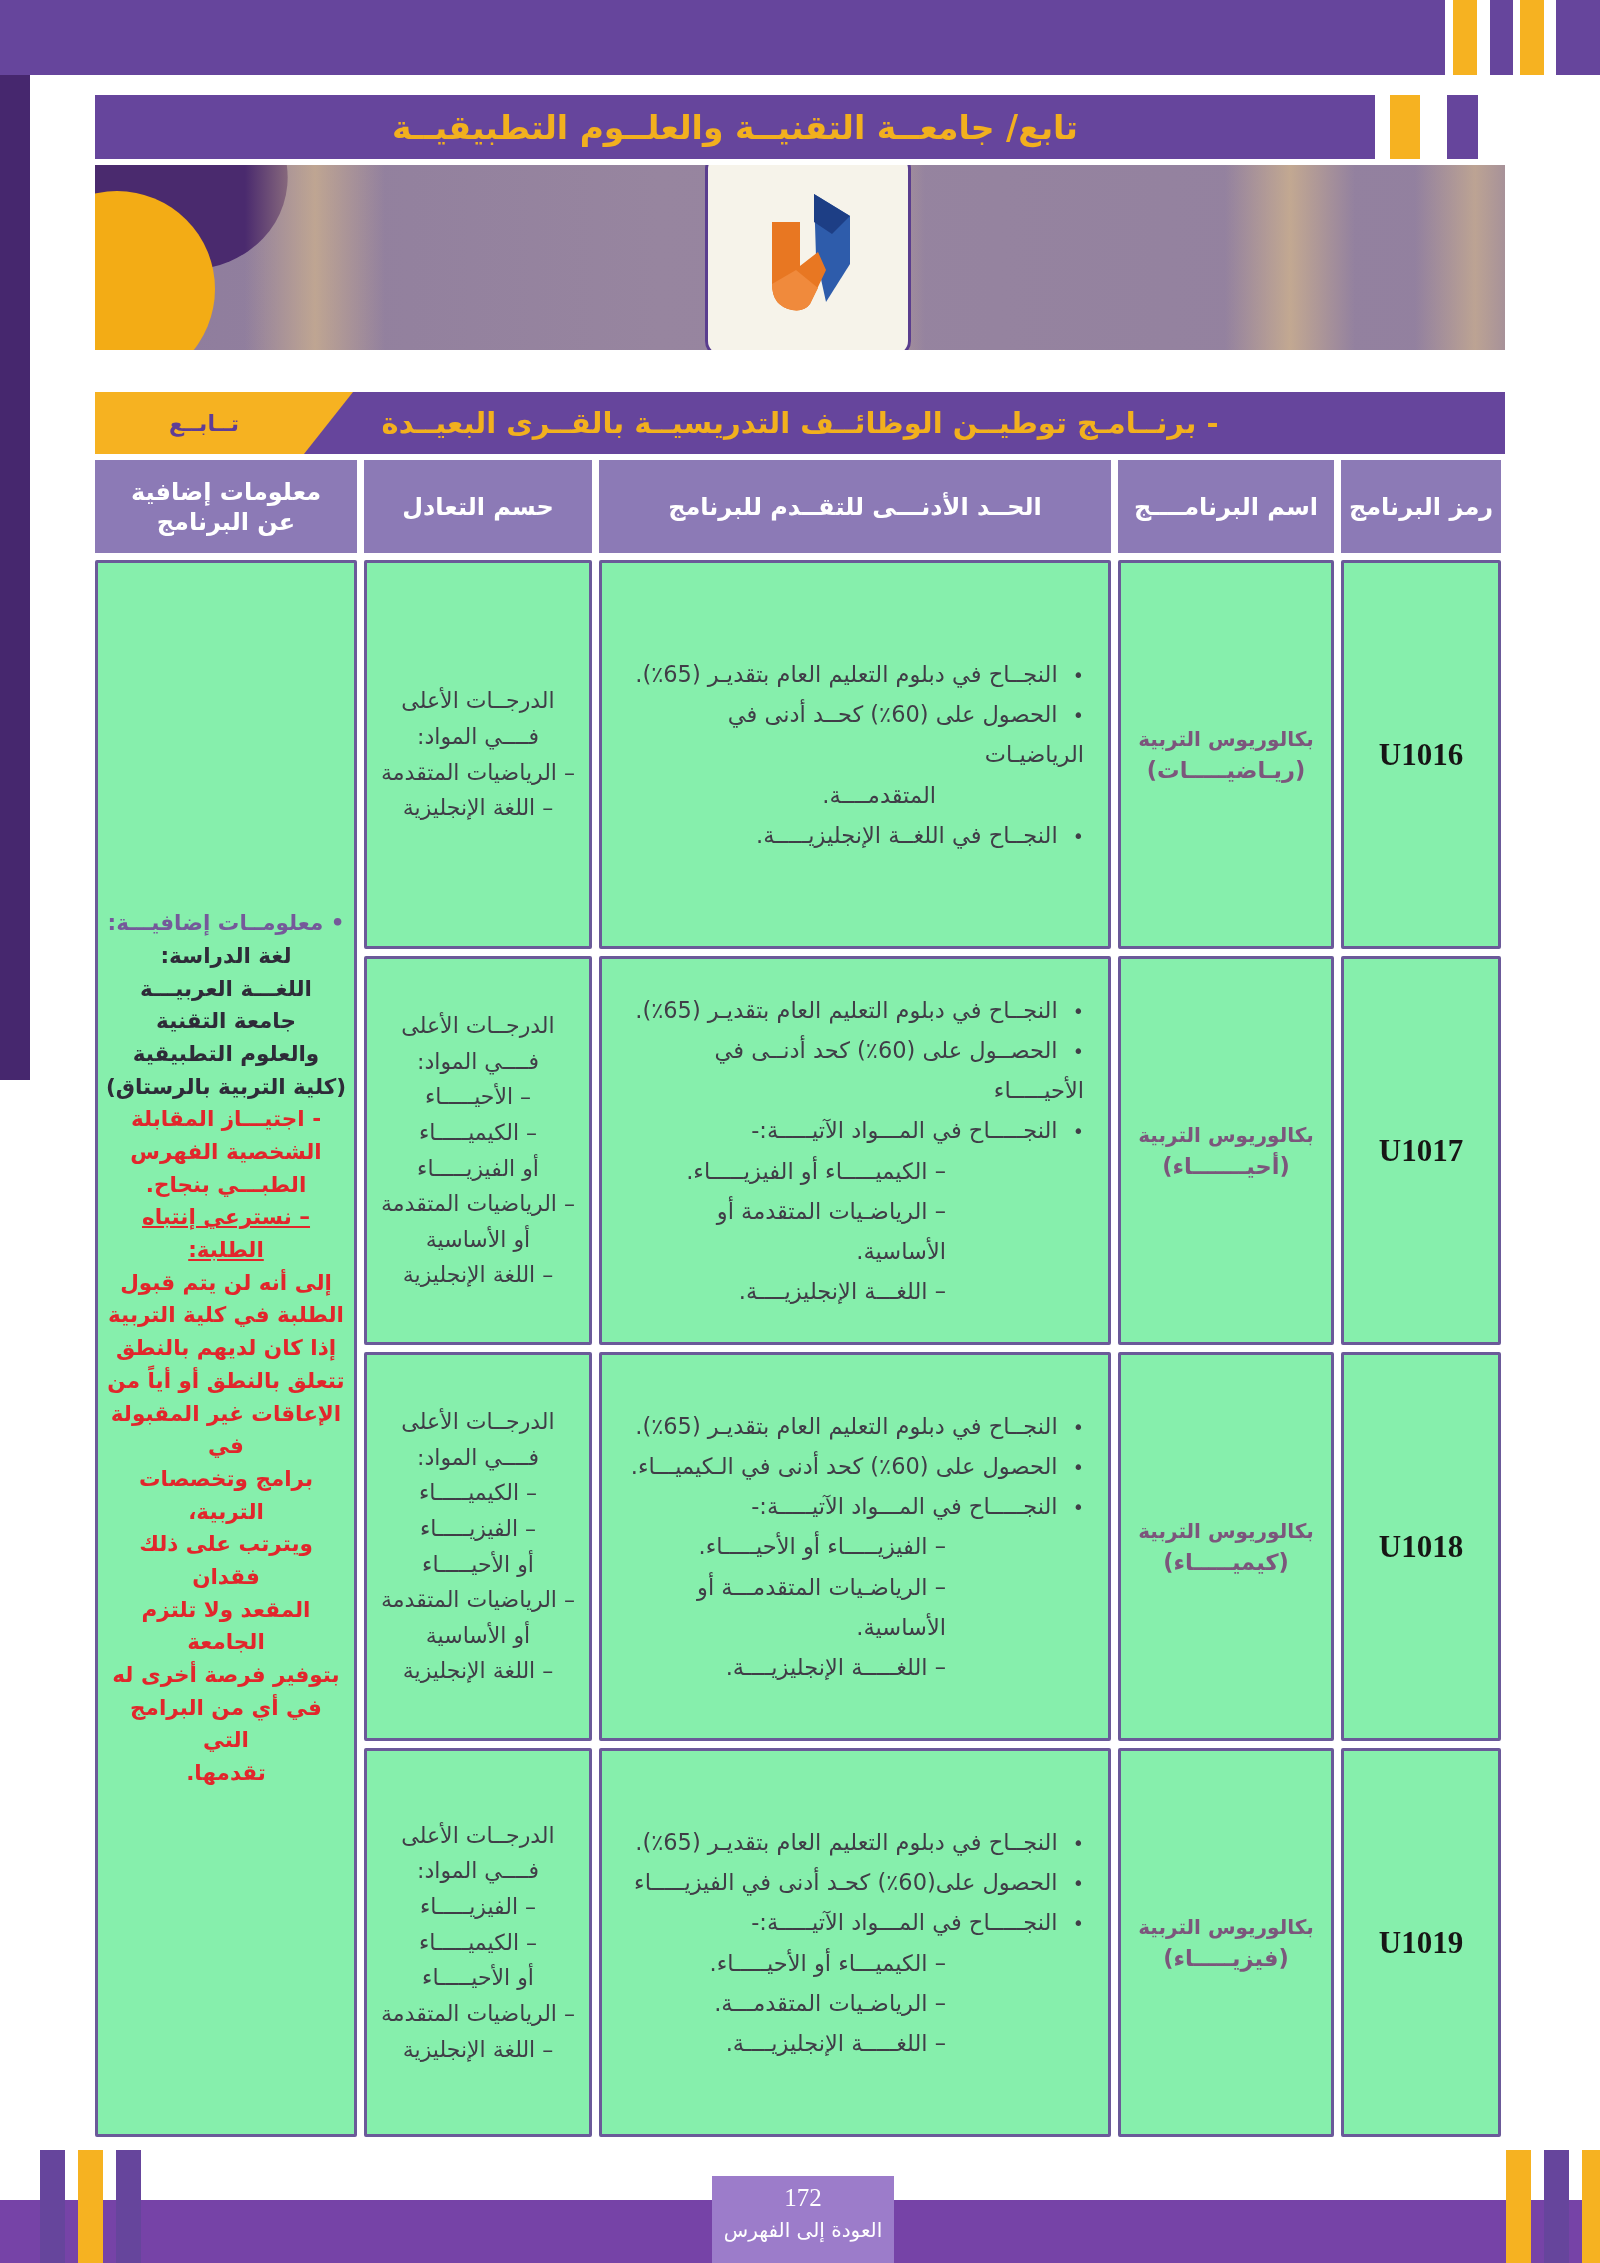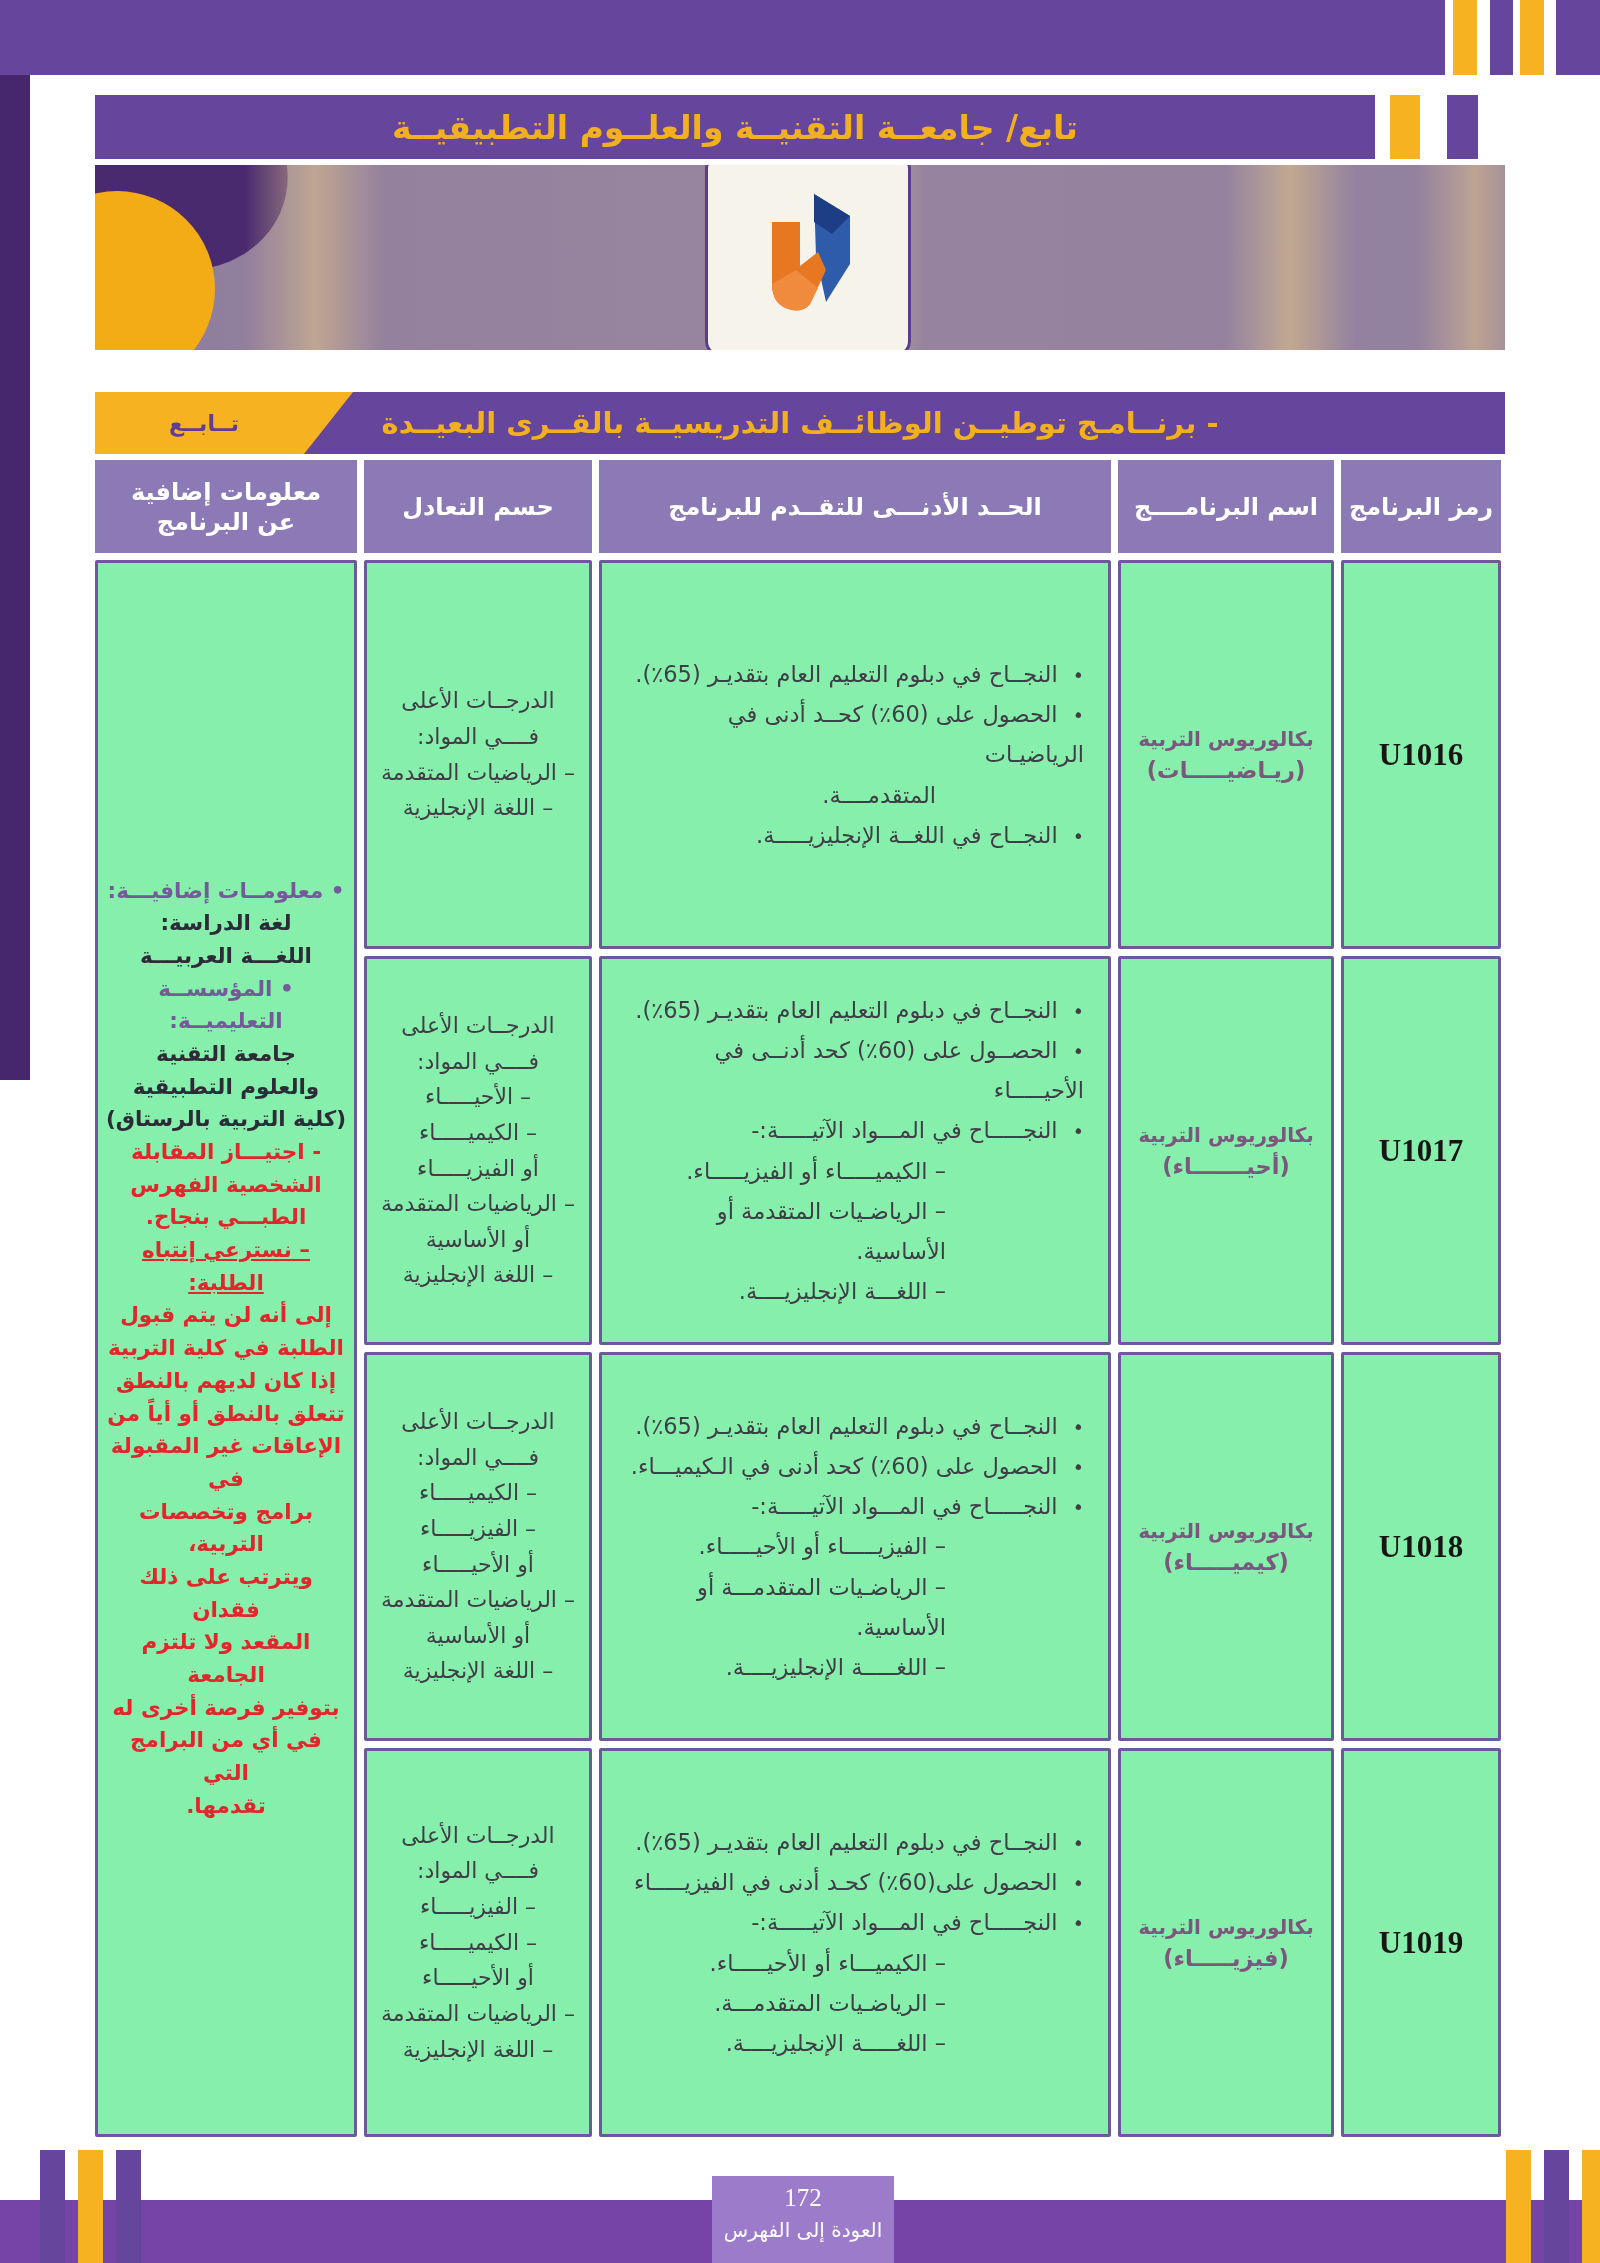--- a/index.html
+++ b/index.html
@@ -120,21 +120,20 @@
     </div>
     <div class="hcell" style="grid-column:2;grid-row:1;">حسم التعادل</div>
     <div class="hcell" style="grid-column:3;grid-row:1;">الحــد الأدنـــى للتقــدم للبرنامج</div>
     <div class="hcell" style="grid-column:4;grid-row:1;">اسم البرنامــــج</div>
     <div class="hcell" style="grid-column:5;grid-row:1;">رمز البرنامج</div>
 
     <div class="dcell cell-info" id="info-cell">
         <div class="info-purple">• معلومــات إضافيـــة:</div>
         <div class="info-dark">لغة الدراسة:</div>
         <div class="info-dark">اللغـــة العربيـــة</div>
-        <div class="info-purple">• المؤسســة التعليميــة:</div>
         <div class="info-dark">جامعة التقنية</div>
         <div class="info-dark">والعلوم التطبيقية</div>
         <div class="info-dark">(كلية التربية بالرستاق)</div>
         <div class="info-red">- اجتيـــاز المقابلة</div>
         <div class="info-red">الشخصية الفهرس</div>
         <div class="info-red">الطبـــي بنجاح.</div>
         <div class="info-red-u">– نسترعي إنتباه الطلبة:</div>
         <div class="info-red">إلى أنه لن يتم قبول</div>
         <div class="info-red">الطلبة في كلية التربية</div>
         <div class="info-red">إذا كان لديهم بالنطق</div>

